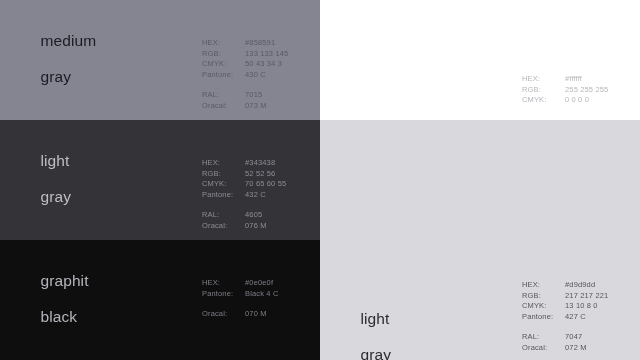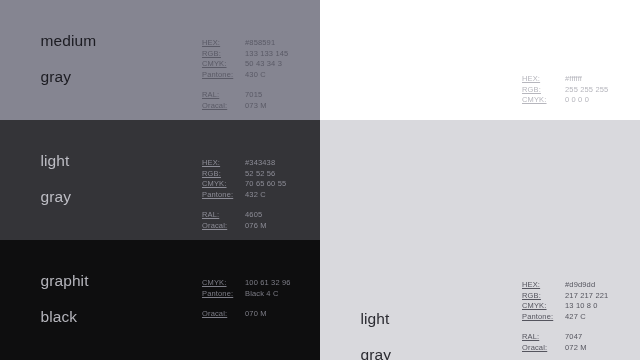--- a/index.html
+++ b/index.html
@@ -52,21 +52,20 @@
   .specs-left  { left: 202px; top: 38px; }
   .specs-right { left: 522px; top: 74px; }
   .specs-row {
     display: block;
     height: 10.5px;
     white-space: nowrap;
   }
   .specs-row .k {
     display: inline-block;
     width: 43px;
-    text-decoration: underline;
   }
   .specs-right .specs-row .k {
     width: 43px;
   }
   .specs-row .v {
     display: inline-block;
   }
   .specs-gap {
     display: block;
     height: 10px;
@@ -133,21 +132,21 @@
     </div>
   </div>
 
   <div class="swatch col-left row-3" style="background:#0e0e0f">
     <div class="name" style="color:#b4b4bb">
       <span>graphit</span><br>
       <span>black</span>
     </div>
     <div class="specs specs-left" style="color:#7d7d87">
       <span class="specs-row">
-        <span class="k">CMYK:</span><span class="v">100 61 32 96</span>
+        <span class="k">HEX:</span><span class="v">#0e0e0f</span>
       </span>
       <span class="specs-row">
         <span class="k">Pantone:</span><span class="v">Black 4 C</span>
       </span>
       <span class="specs-gap"></span>
       <span class="specs-row">
         <span class="k">Oracal:</span><span class="v">070 M</span>
       </span>
     </div>
   </div>

